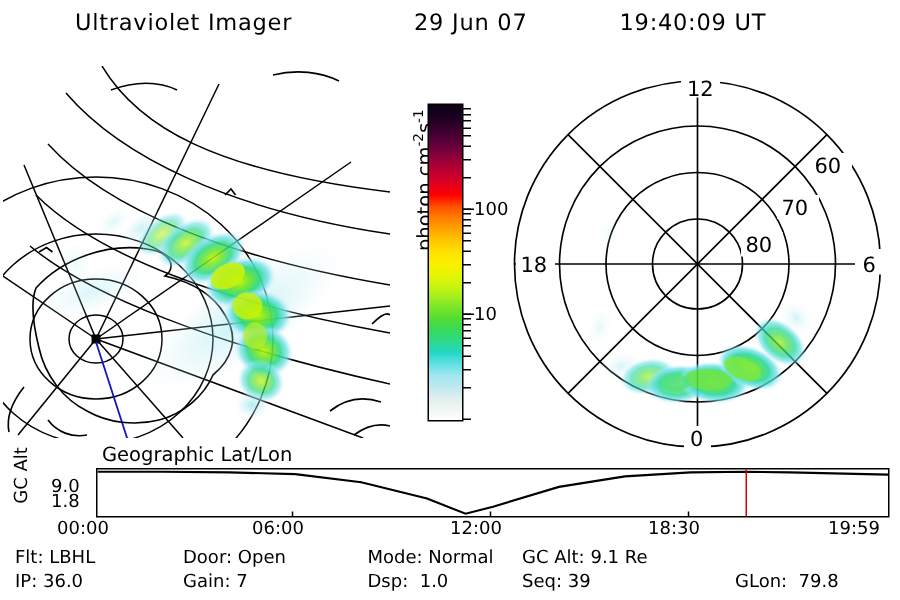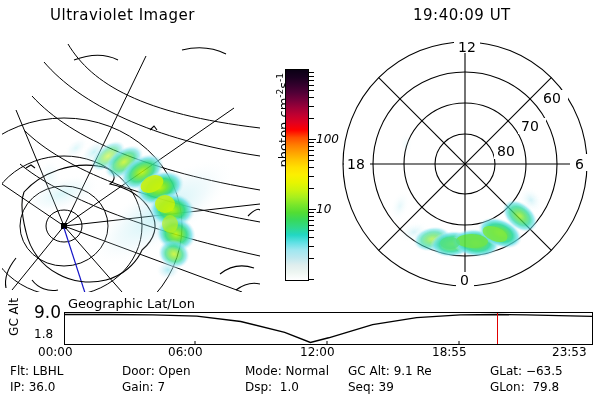--- a/index.html
+++ b/index.html
@@ -10,62 +10,63 @@
 
   
   #header{top:6px;left:0;width:600px;height:24px;}
   #header span{position:absolute;font-size:15px;letter-spacing:.5px;white-space:nowrap;}
   #hdr-title{left:50px;}
   #hdr-date{left:276px;}
   #hdr-time{left:413px;}
 
   
   #geo-panel{left:2px;top:44px;width:258px;height:248px;}
-  #mag-panel{left:332px;top:36px;width:266px;height:252px;}
+  #mag-panel{left:332px;top:48px;width:266px;height:252px;}
   svg{display:block;}
 
   
   #cbar-wrap{left:262px;top:60px;width:68px;height:235px;}
   #cbar{position:absolute;left:23px;top:9px;width:22px;height:210px;
         border:1px solid #000;}
   #cbar-grad{width:100%;height:100%;}
   .cb-tick{position:absolute;left:46px;width:6px;height:1px;background:#000;}
   .cb-tlabel{position:absolute;left:54px;font-size:12px;line-height:1;
-             transform:translateY(-50%);white-space:nowrap;font-style:italic;}
+             transform:translateY(-50%);white-space:nowrap;}
   #cbar-axis-label{position:absolute;left:-31px;top:52px;width:104px;
         font-size:13px;text-align:center;white-space:nowrap;
         transform:rotate(-90deg);transform-origin:center center;}
   #cbar-axis-label sup{font-size:9px;vertical-align:super;}
 
   
   #strip-title-left{left:68px;top:296px;font-size:13px;white-space:nowrap;}
   #strip-title-right{left:408px;top:296px;font-size:13px;white-space:nowrap;}
   #gcalt-label{position:absolute;left:-16px;top:310px;width:60px;font-size:12px;
        text-align:center;transform:rotate(-90deg);transform-origin:center center;
        white-space:nowrap;}
-  #alt-hi{left:34px;top:302px;font-size:17px;}
+  #alt-hi{left:34px;top:317px;font-size:12px;}
   #alt-lo{left:34px;top:327px;font-size:12px;}
   #strip{left:64px;top:312px;width:527px;height:31px;border:1px solid #000;}
   #strip svg{width:527px;height:31px;}
   #cursor{position:absolute;left:414px;top:0;width:1px;height:31px;background:#e00000;}
   .xt{position:absolute;top:345px;font-size:12px;white-space:nowrap;}
 
   
   #status{left:0;top:364px;width:600px;}
   .srow{position:relative;height:16px;}
   .scell{position:absolute;font-size:12px;white-space:nowrap;}
   .c0{left:10px;} .c1{left:122px;} .c2{left:245px;} .c3{left:348px;} .c4{left:490px;}
 </style>
 </head>
 <body>
 
 <div id="root">
 
   <div id="header" class="abs">
     <span id="hdr-title">Ultraviolet Imager</span>
+    <span id="hdr-date">29 Jun 07</span>
     <span id="hdr-time">19:40:09 UT</span>
   </div>
 
   <div id="geo-panel" class="abs">
     <svg viewBox="0 0 258 248" width="258" height="248">
       <defs>
         <radialGradient id="auroraGeo" cx="50%" cy="50%" r="50%">
           <stop offset="0%" stop-color="#bff200"></stop>
           <stop offset="28%" stop-color="#6ee52c"></stop>
           <stop offset="55%" stop-color="#2fd98a"></stop>
@@ -283,30 +284,29 @@
       <line x1="130" y1="28" x2="130" y2="31" stroke="#000" stroke-width="1"></line>
       <line x1="262" y1="28" x2="262" y2="31" stroke="#000" stroke-width="1"></line>
       <line x1="394" y1="28" x2="394" y2="31" stroke="#000" stroke-width="1"></line>
     </svg>
     <div id="cursor" style="left: 432.1px; background: rgb(224, 0, 0);"></div>
   </div>
 
   <div class="xt" style="left:38px">00:00</div>
   <div class="xt" style="left:168px">06:00</div>
   <div class="xt" style="left:300px">12:00</div>
-  <div class="xt" style="left:432px">18:55</div>
-  <div class="xt" style="left:552px">23:53</div>
+  <div class="xt" style="left:432px">18:30</div>
+  <div class="xt" style="left:552px">19:59</div>
 
   <div id="status" class="abs">
     <div class="srow">
       <div class="scell c0"><span>Flt:</span> <span>LBHL</span></div>
       <div class="scell c1"><span>Door:</span> <span>Open</span></div>
       <div class="scell c2"><span>Mode:</span> <span>Normal</span></div>
       <div class="scell c3"><span>GC Alt:</span> <span>9.1 Re</span></div>
-      <div class="scell c4"><span>GLat:</span> <span>−63.5</span></div>
     </div>
     <div class="srow">
       <div class="scell c0"><span>IP:</span> <span>36.0</span></div>
       <div class="scell c1"><span>Gain:</span> <span>7</span></div>
       <div class="scell c2"><span>Dsp:</span> &nbsp;<span>1.0</span></div>
       <div class="scell c3"><span>Seq:</span> <span>39</span></div>
       <div class="scell c4"><span>GLon:</span> &nbsp;<span>79.8</span></div>
     </div>
   </div>
 

